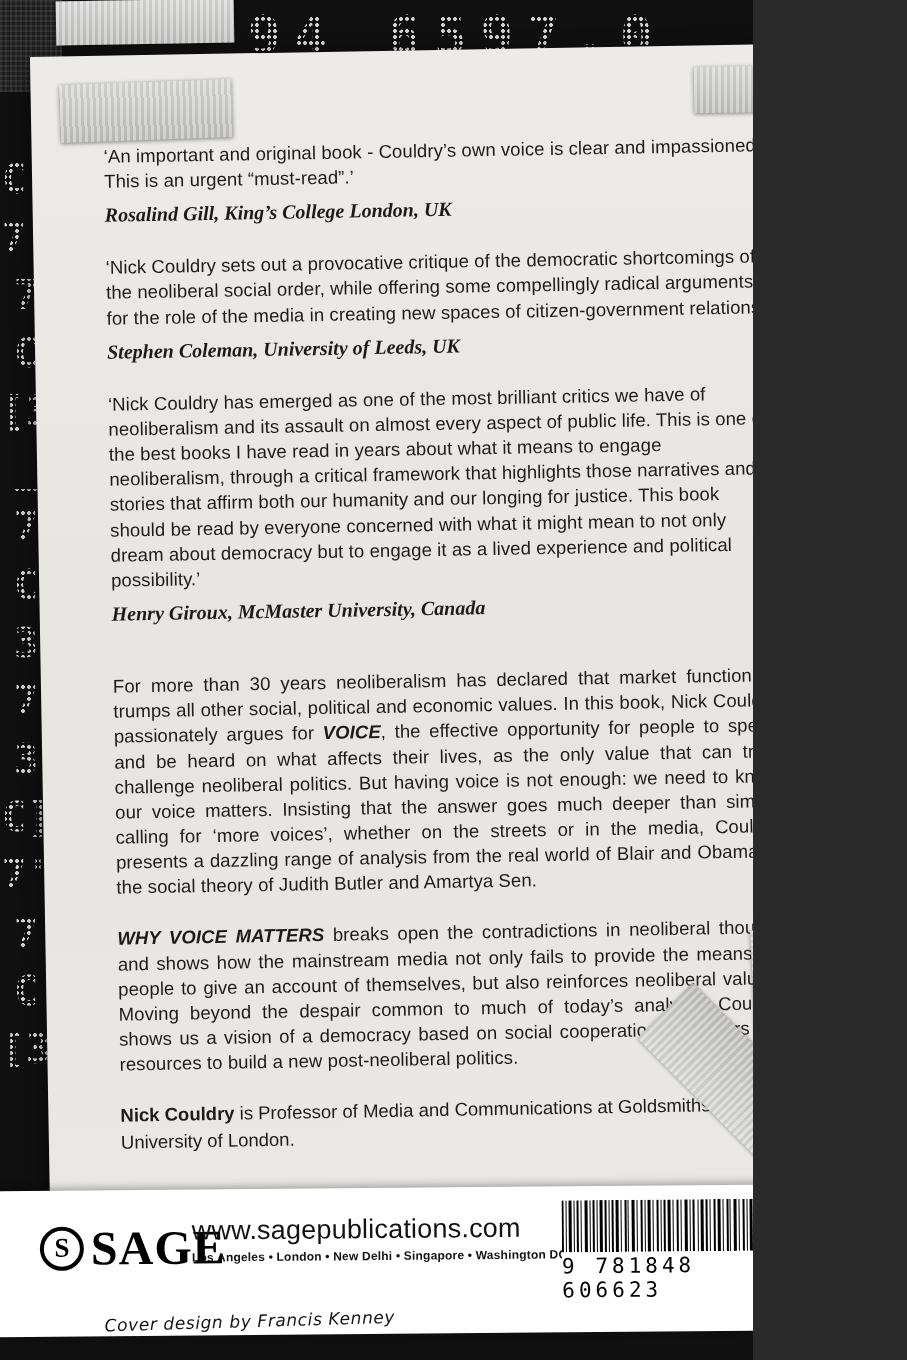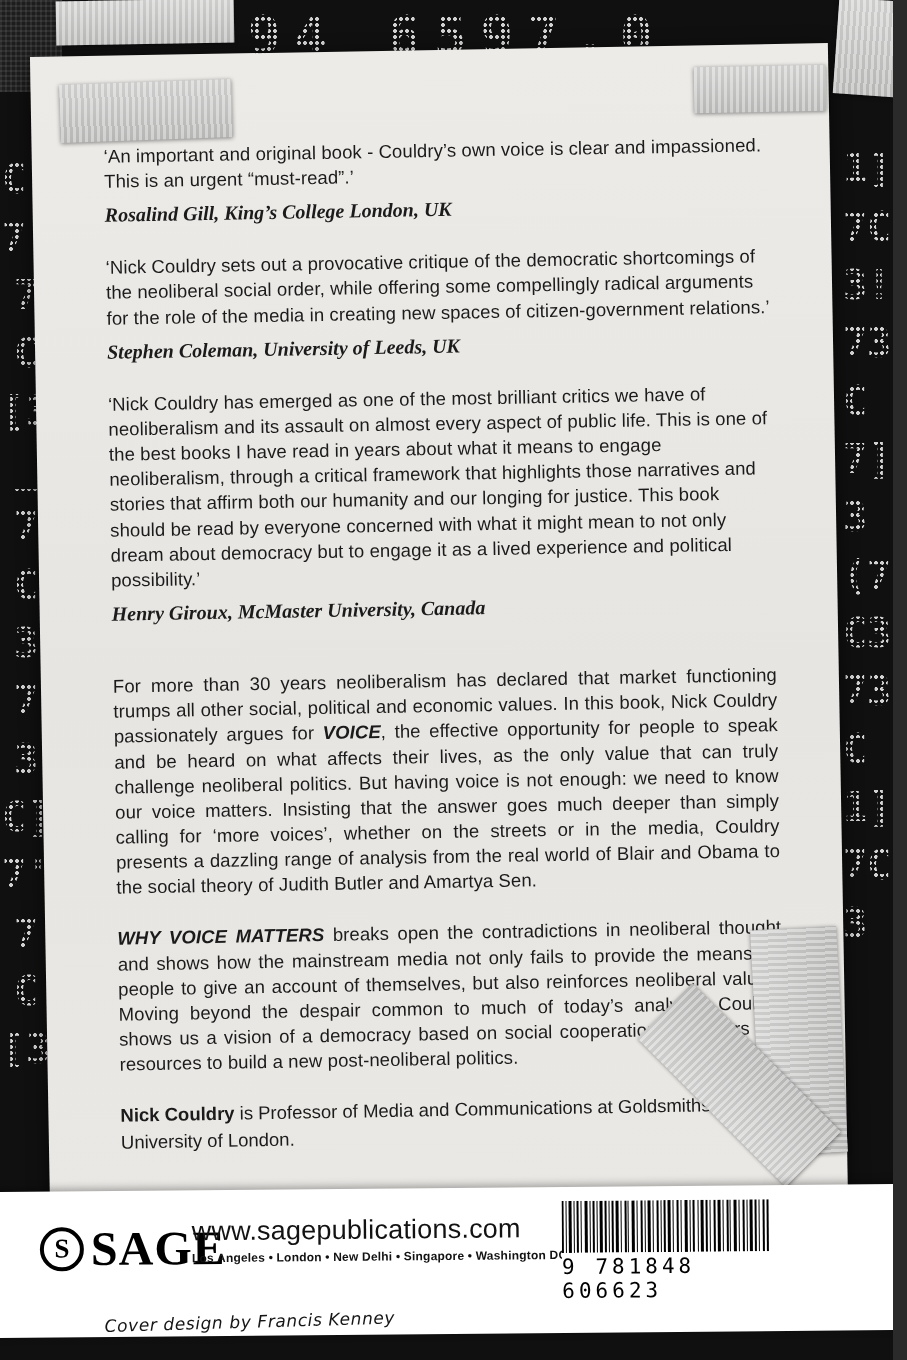--- a/index.html
+++ b/index.html
@@ -1,20 +1,19 @@
 <!DOCTYPE html>
 <html><head>
 <meta charset="utf-8">
 <style>
   html,body { margin:0; padding:0; background:#2a2a2a; }
   .cover {
-    position:relative; width:877px; height:1360px; overflow:hidden;
+    position:relative; width:753px; height:1360px; overflow:hidden;
     background:#101010;
     font-family:"Liberation Sans", sans-serif;
-    padding-left:16px;
   }
 
   
   .bg-digits {
     position:absolute; z-index:1; color:rgba(245,245,245,.85);
     font-family:"DejaVu Sans Mono", monospace; font-weight:bold;
     -webkit-mask-image:radial-gradient(circle, #000 1.7px, transparent 2.2px);
     -webkit-mask-size:6px 6px;
     mask-image:radial-gradient(circle, #000 1.7px, transparent 2.2px);
     mask-size:6px 6px;

